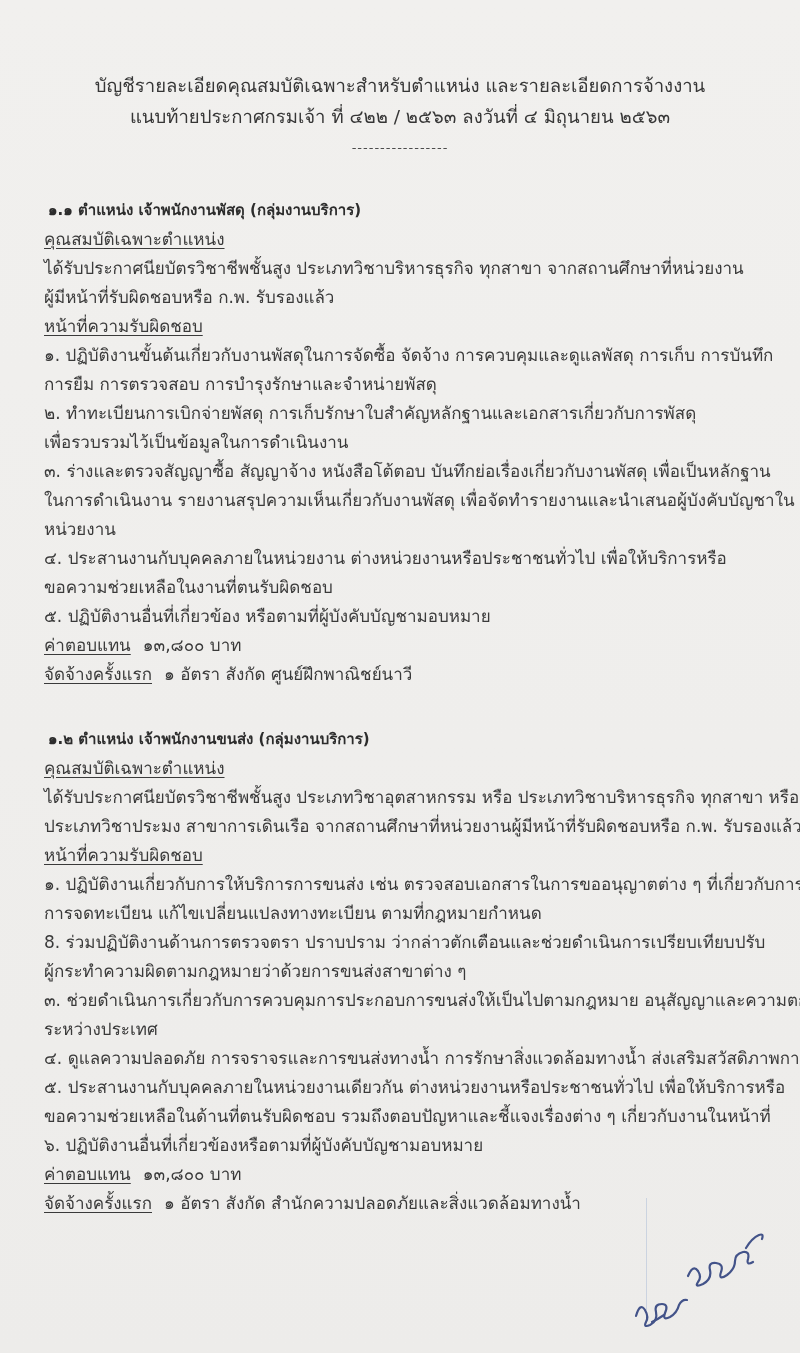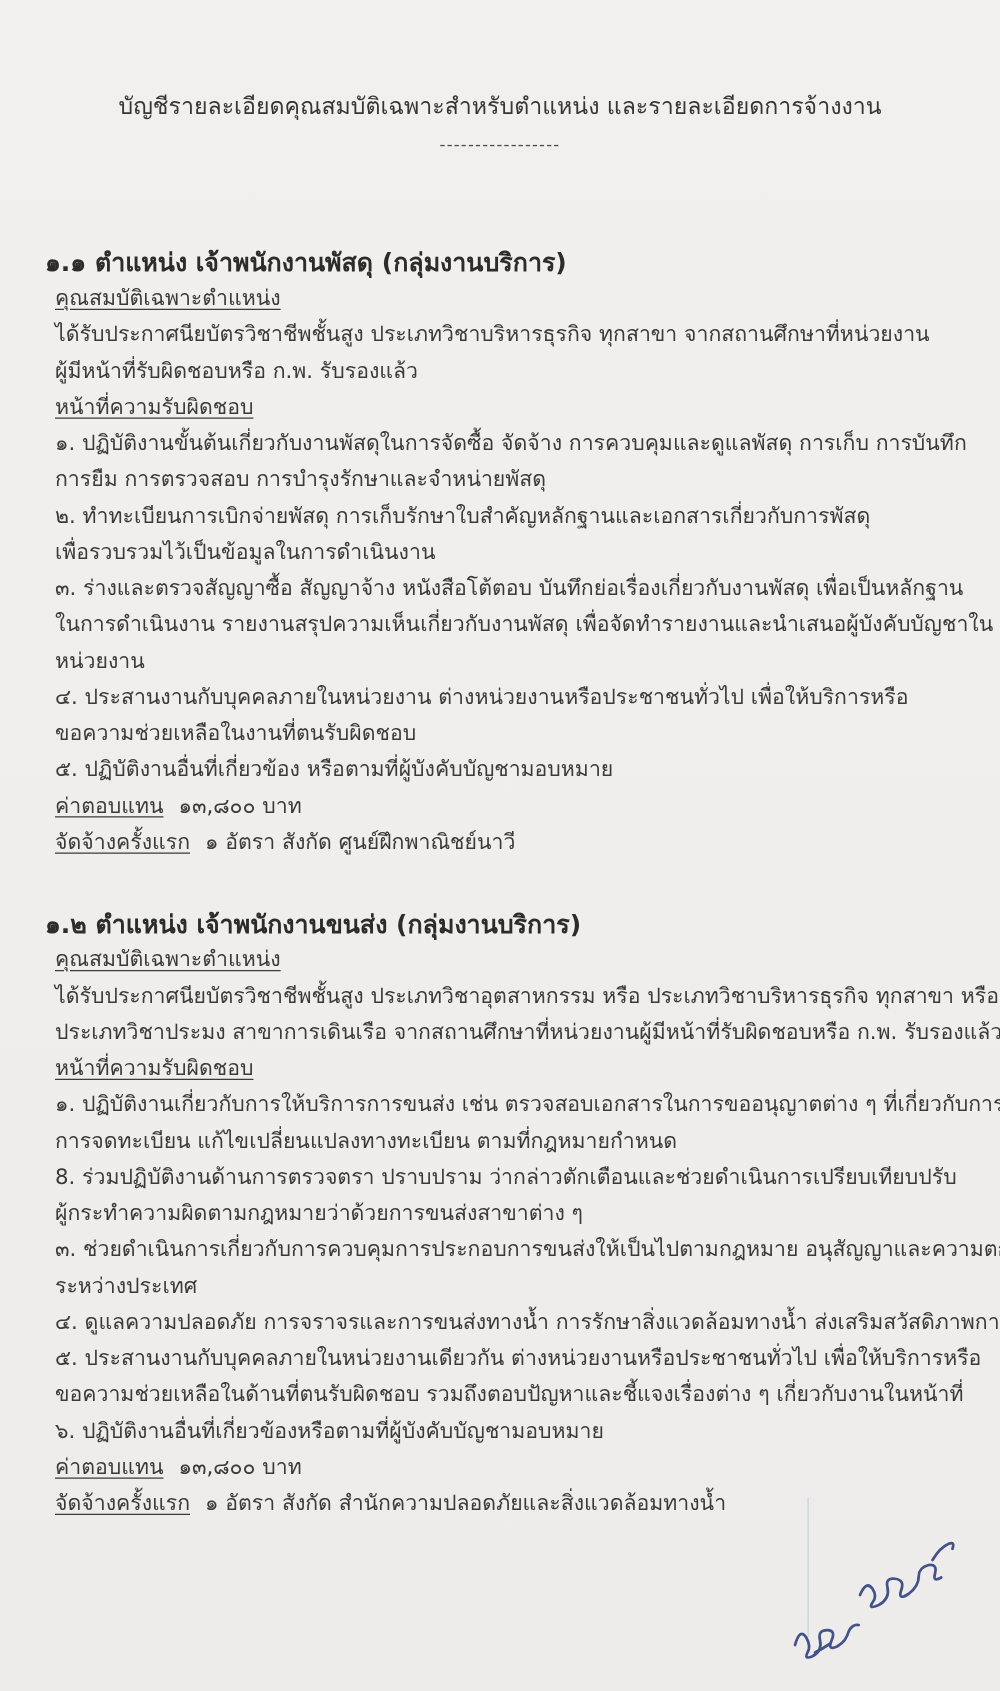--- a/index.html
+++ b/index.html
@@ -44,23 +44,23 @@
   .section-1 { top: 196px; }
   .section-2 { top: 725px; }
   .line {
     height: 29px;
     line-height: 29px;
     font-size: 17px;
     white-space: nowrap;
     color: #3a3a3a;
   }
   .heading {
-    margin-left: 36px;
+    margin-left: 48px;
     font-weight: bold;
-    font-size: 20px;
+    font-size: 15px;
     color: #2c2c2c;
   }
   .content { margin-left: 44px; }
   .u {
     text-decoration: underline;
     text-underline-offset: 3px;
   }
   .kv-value { margin-left: 12px; }
   
   .artifact-vline {
@@ -81,20 +81,21 @@
   }
   .signature svg { display: block; }
 </style>
 </head>
 <body>
 
 <div class="page">
 
   <div class="doc-header">
     <div class="h-line">บัญชีรายละเอียดคุณสมบัติเฉพาะสำหรับตำแหน่ง และรายละเอียดการจ้างงาน</div>
+    <div class="h-line">แนบท้ายประกาศกรมเจ้า ที่ ๔๒๒ / ๒๕๖๓ ลงวันที่ ๔ มิถุนายน ๒๕๖๓</div>
     <div class="sep-line">-----------------</div>
   </div>
 
   <div class="section section-1">
     <div class="line heading">๑.๑ ตำแหน่ง เจ้าพนักงานพัสดุ (กลุ่มงานบริการ)</div>
     <div class="line content"><span class="u">คุณสมบัติเฉพาะตำแหน่ง</span></div>
     <div class="line content">ได้รับประกาศนียบัตรวิชาชีพชั้นสูง ประเภทวิชาบริหารธุรกิจ ทุกสาขา จากสถานศึกษาที่หน่วยงาน</div>
     <div class="line content">ผู้มีหน้าที่รับผิดชอบหรือ ก.พ. รับรองแล้ว</div>
     <div class="line content"><span class="u">หน้าที่ความรับผิดชอบ</span></div>
     <div class="line content">๑. ปฏิบัติงานขั้นต้นเกี่ยวกับงานพัสดุในการจัดซื้อ จัดจ้าง การควบคุมและดูแลพัสดุ การเก็บ การบันทึก</div>

